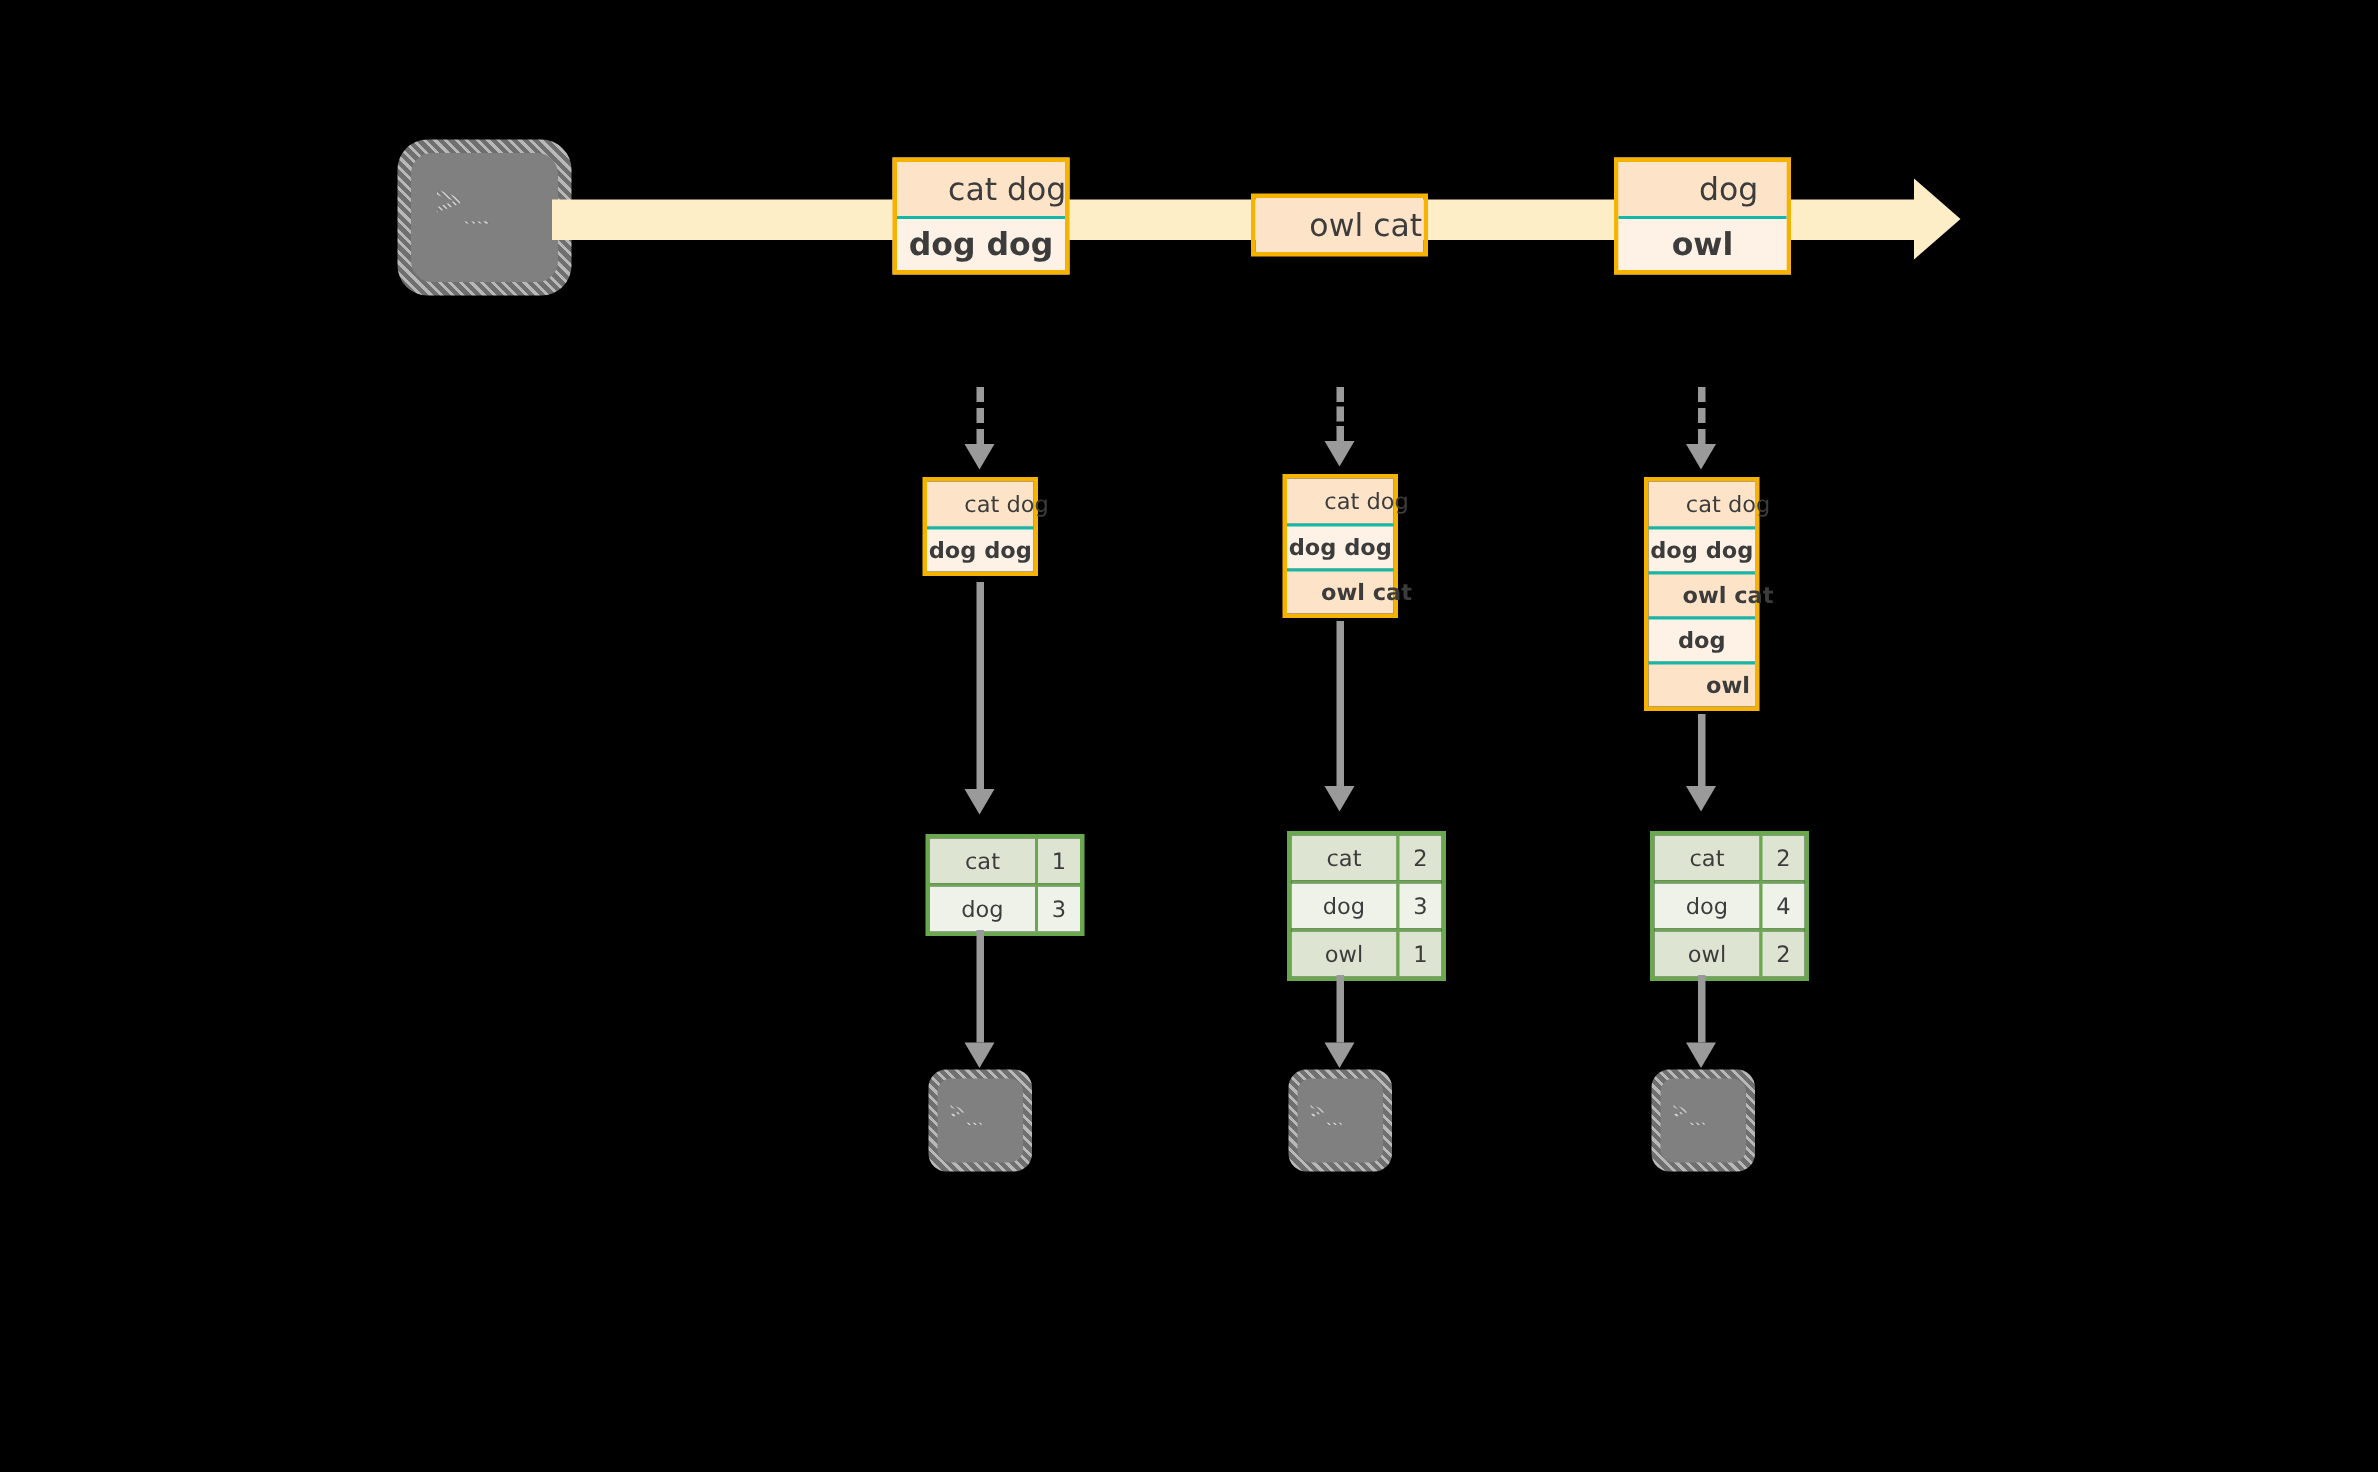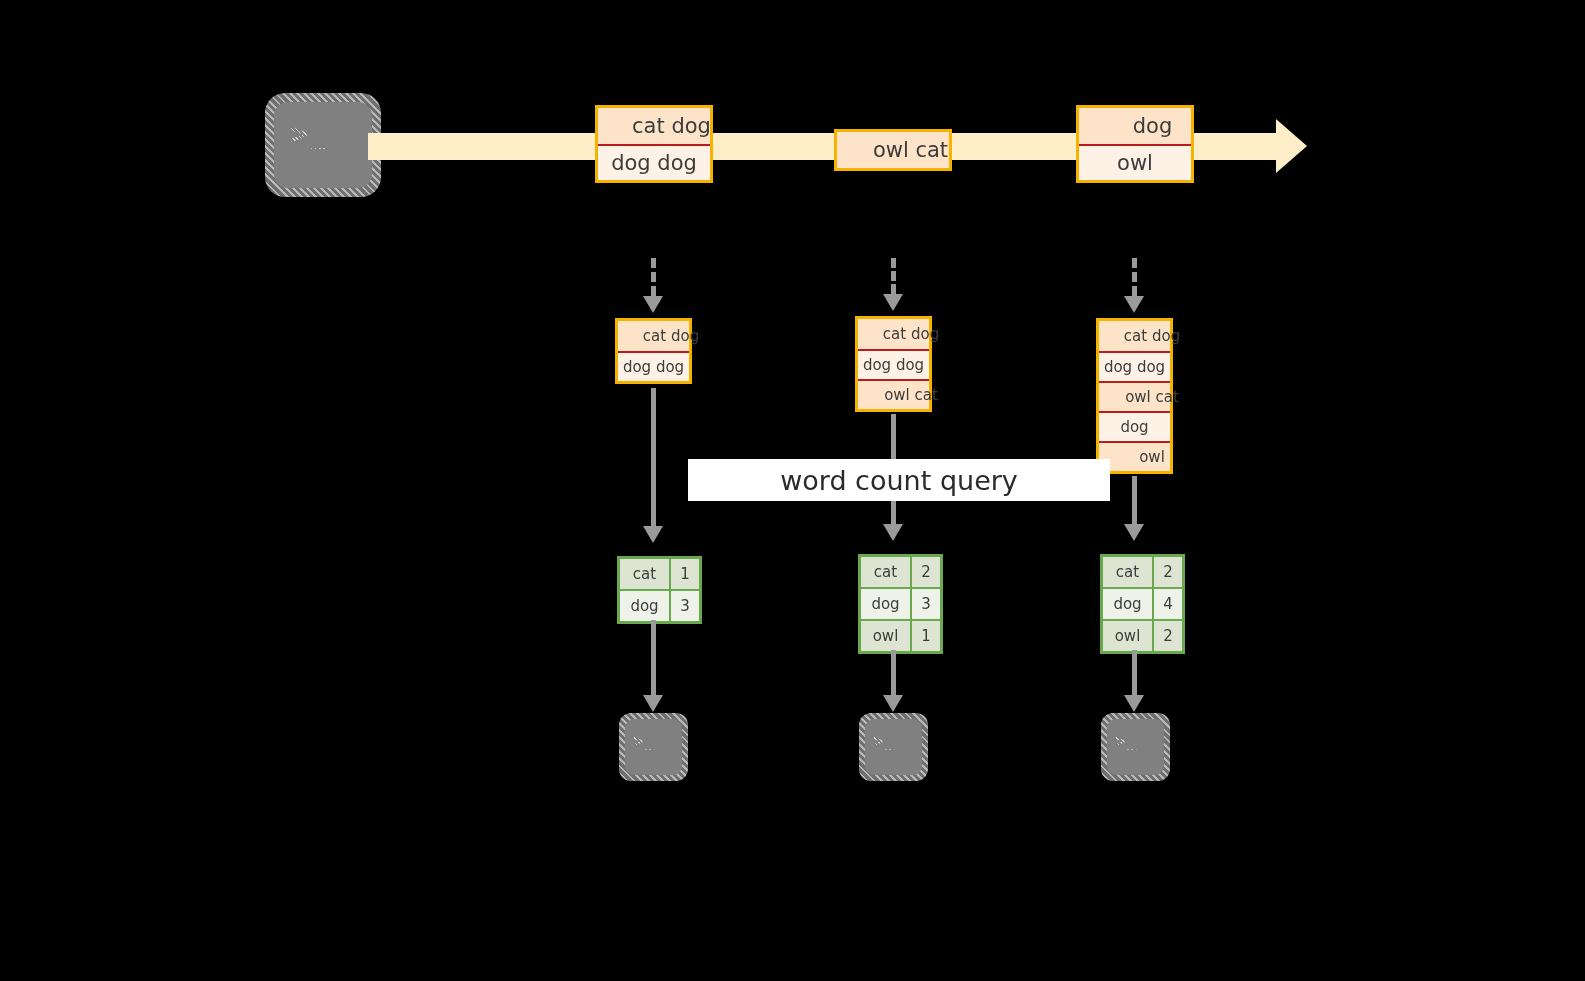--- a/index.html
+++ b/index.html
@@ -90,21 +90,21 @@
     color: #3c3c3c;
     text-align: center;
     white-space: nowrap;
     line-height: 1;
     display: flex;
     align-items: center;
     justify-content: center;
   }
   .rec-row.dark  { background: #fde4c8; padding-left: 35px; }
   .rec-row.light { background: #fdf2e5; }
-  .rec-row + .rec-row { border-top: 2px solid #b91c1c; }
+  .rec-row + .rec-row { border-top: 2px solid #14b8a6; font-weight: bold; }
 
   .top-rec .rec-row { height: 36px; }
 
   
   .stack {
     position: absolute;
     box-sizing: border-box;
     border: 3px solid #f5b300;
   }
   .stack .rec-row {
@@ -127,21 +127,21 @@
   .g-row + .g-row { border-top: 2px solid #6aa84f; }
   .g-cell {
     box-sizing: border-box;
     display: flex;
     align-items: center;
     justify-content: center;
     font-size: 15px;
     color: #3c3c3c;
     line-height: 1;
   }
-  .g-cell.word { width: 49px; }
+  .g-cell.word { width: 70px; }
   .g-cell.count {
     width: 30px;
     border-left: 2px solid #6aa84f;
   }
   .g-row.dark  .g-cell { background: #dde5d2; }
   .g-row.light .g-cell { background: #eef2e9; }
 
   
   .conn {
     position: absolute;
@@ -303,15 +303,14 @@
   </div>
 
   <div class="conn" style="left:1132px; top:650px; height:45px;"></div>
   <div class="conn-head" style="left:1124px; top:695px;"></div>
 
   <div class="terminal small" style="left:1101px; top:713px;">
     <div class="inner"></div>
     <div class="glyph">&gt;_</div>
   </div>
 
-  <div class="query-label">word count query</div>
 
 </div>
 
 </body></html>

